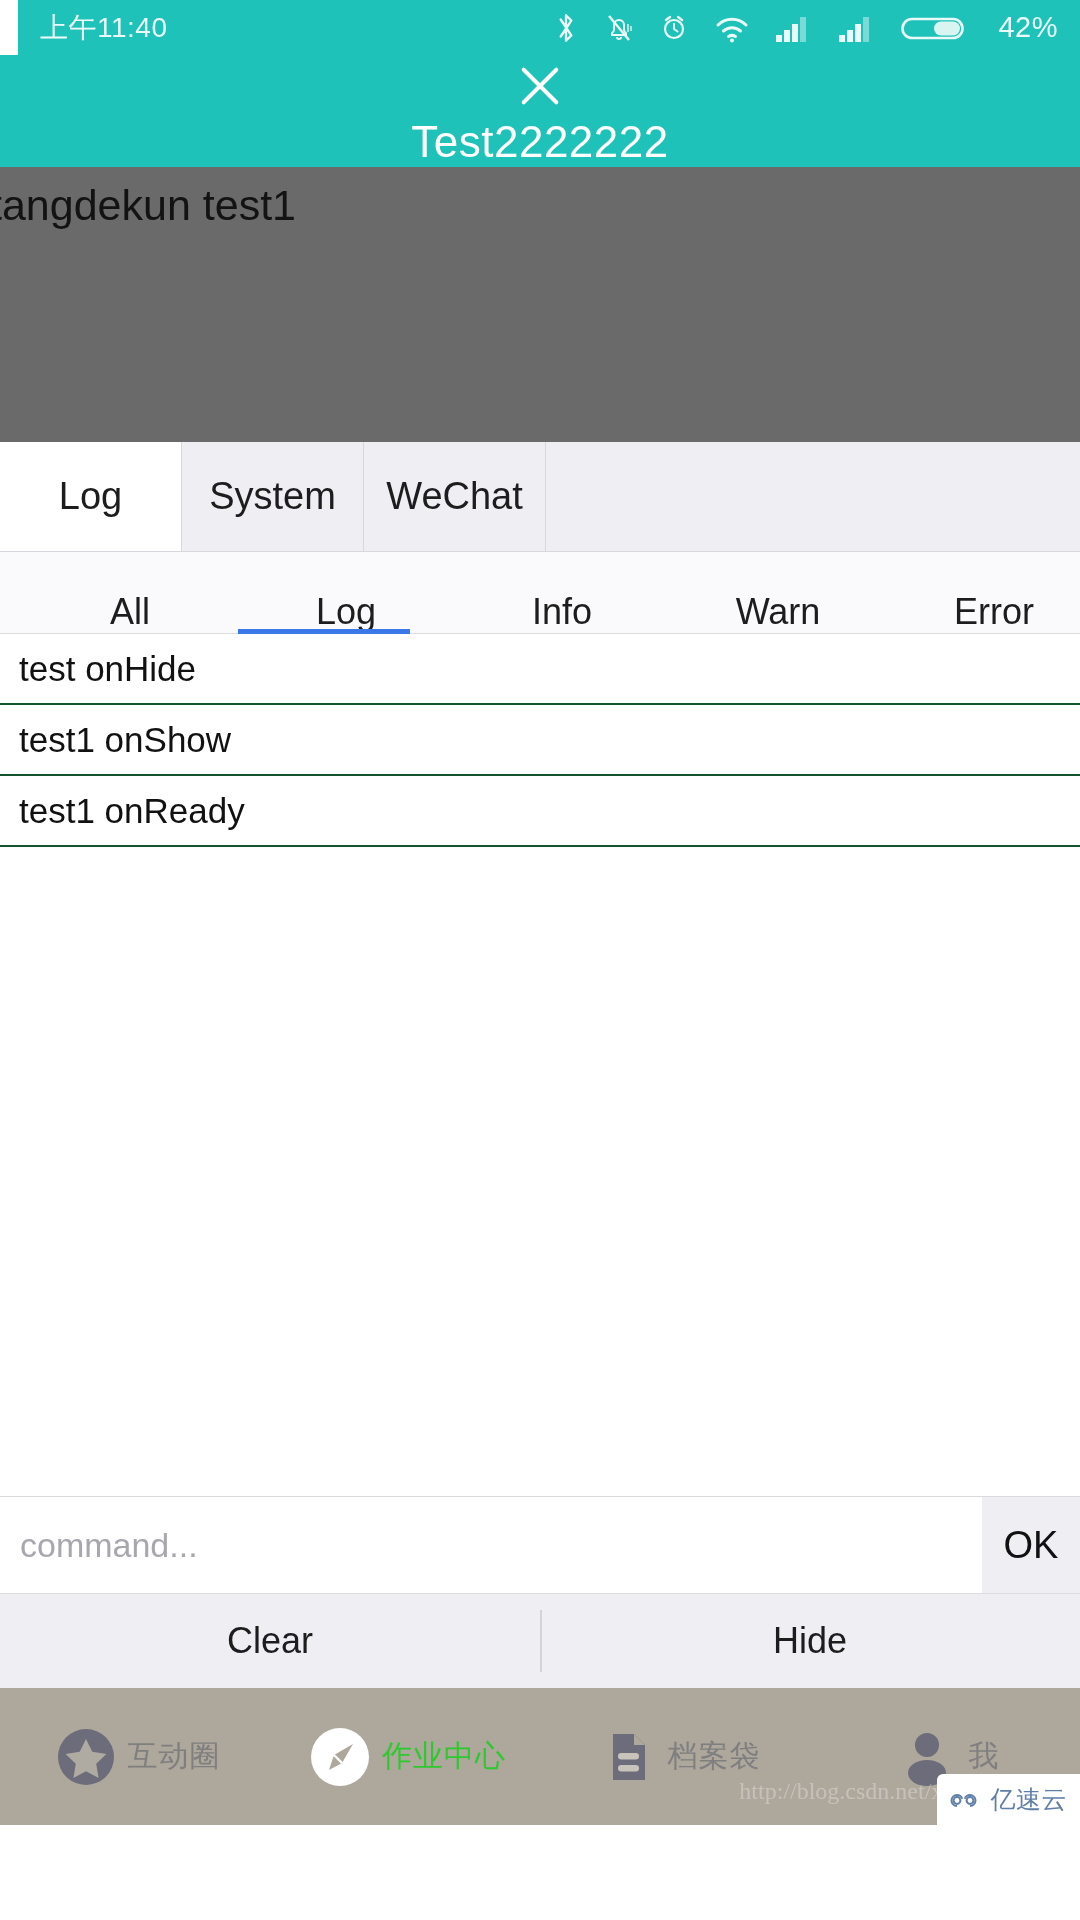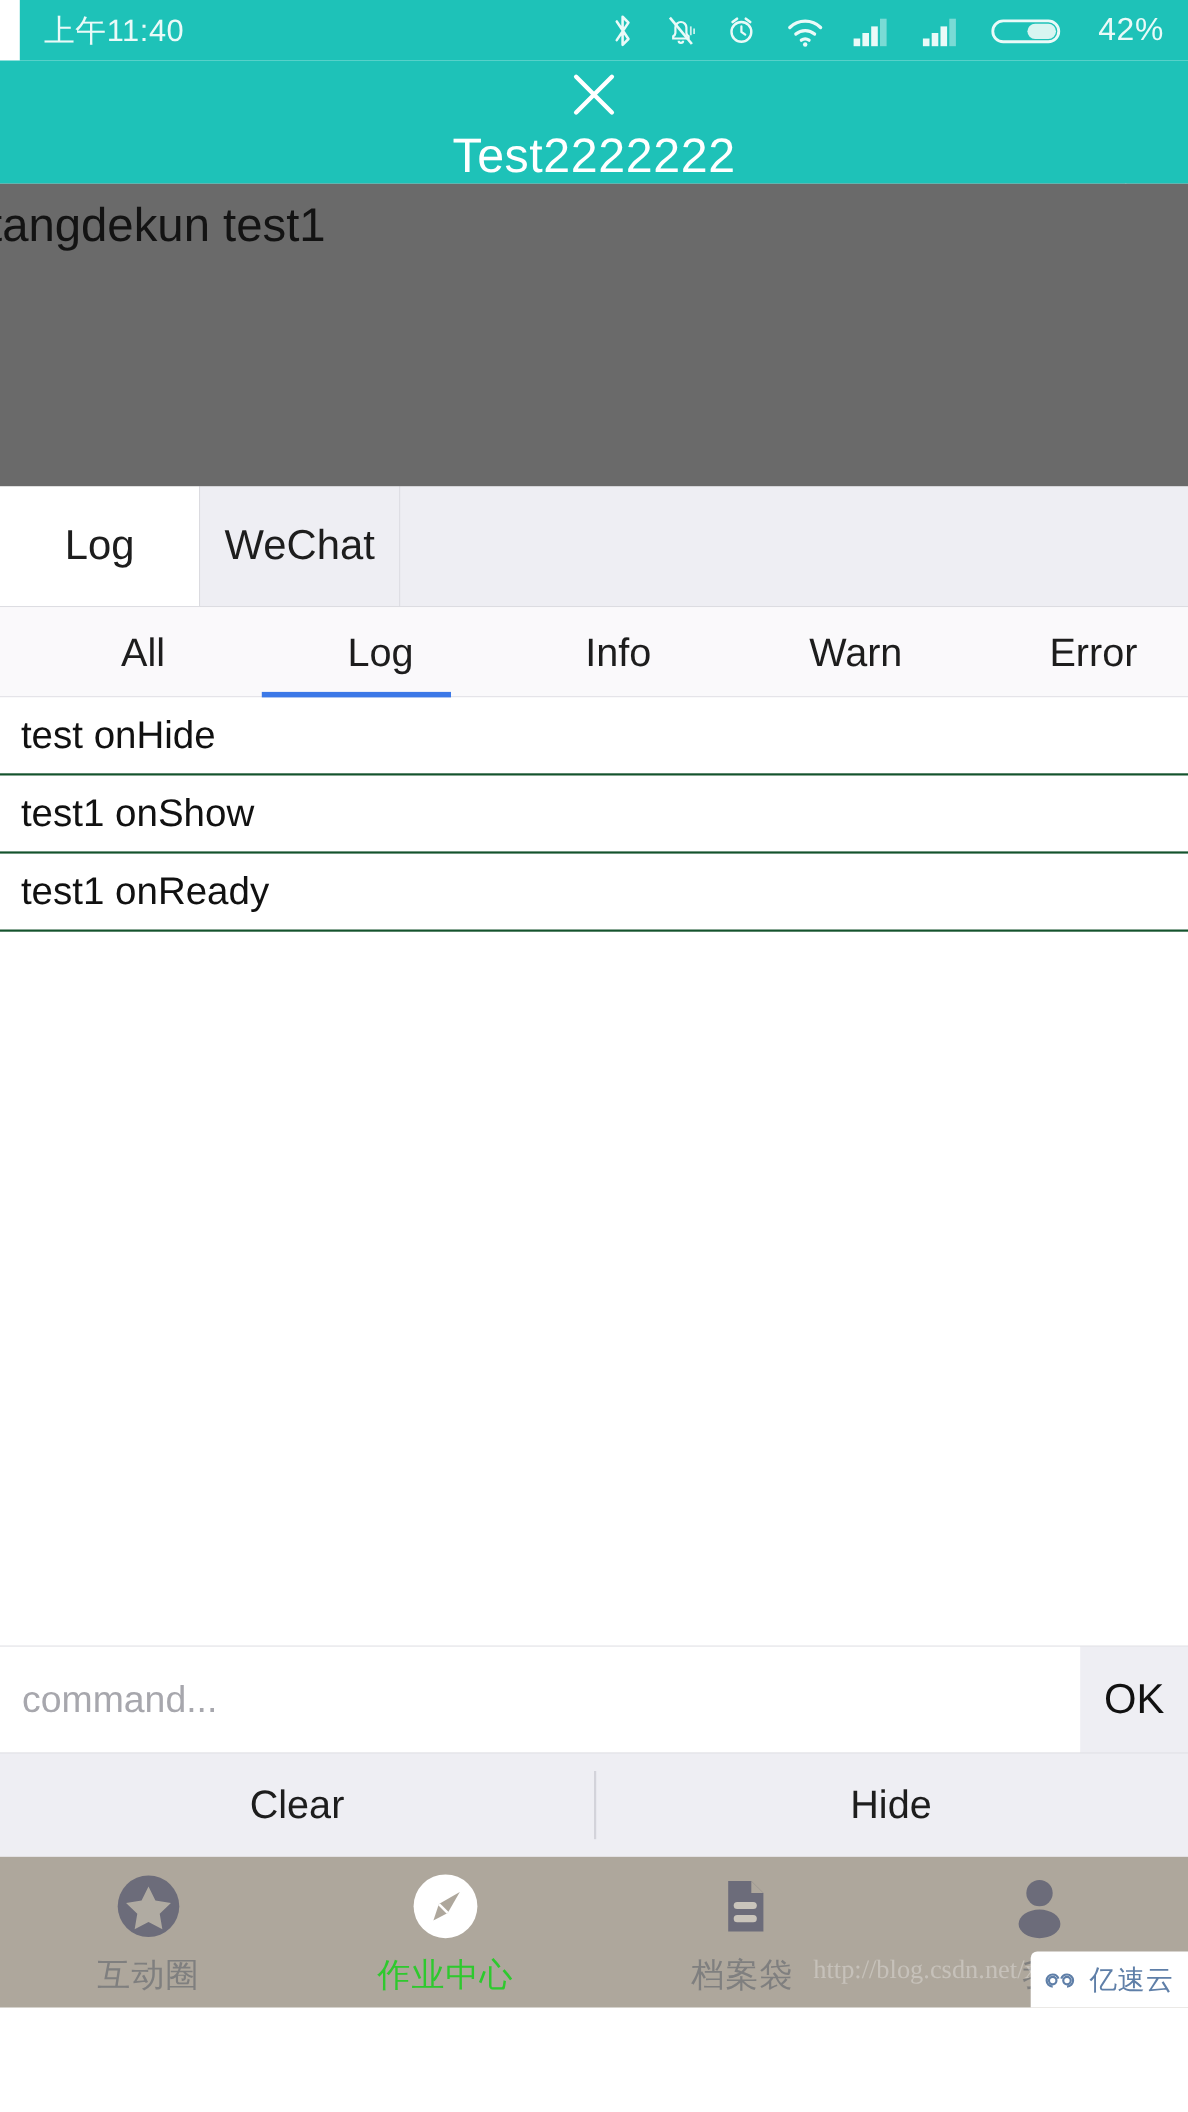--- a/index.html
+++ b/index.html
@@ -53,21 +53,21 @@
     display:flex; align-items:center; justify-content:center;
     font-size:38px; color:#1d1d1d; background:#eeeef3;
     border-right:1px solid #d7d7dd; width:182px; flex:0 0 auto;
   }
   .ptab.active { background:#ffffff; border-right:1px solid #d7d7dd; }
   .ptab-filler { flex:1 1 auto; background:#eeeef3; }
 
   
   .filters { display:flex; height:82px; background:#faf9fb; border-bottom:1px solid #dcdce1; }
   .filter {
-    flex:1 1 0; display:flex; align-items:center; justify-content:center;
+    flex:1 1 0; display:flex; align-items:flex-end; justify-content:center;
     font-size:36px; color:#1d1d1d; position:relative;padding-left:44px;
   }
   .filter.active::after {
     content:""; position:absolute; left:50%; transform:translateX(-50%);
     bottom:-1px; width:172px; height:5px; background:#3b78e7;
   }
 
   
   .loglist { background:#ffffff; height:862px; overflow:hidden; }
   .logrow {
@@ -97,21 +97,21 @@
   .action + .action::before {
     content:""; position:absolute; left:0; top:16px; bottom:16px; width:2px; background:#d3d3da;
   }
 
   
   .bottomnav {
     display:flex; height:137px; background:#aea79c;
     align-items:center; position:relative;
   }
   .navitem {
-    flex:1 1 0; display:flex; flex-direction:column; align-items:center; justify-content:center; gap:6px;
+    flex:1 1 0; display:flex; flex-direction:row; align-items:center; justify-content:center; gap:6px;
   }
   .navicon { width:72px; height:72px; display:flex; align-items:center; justify-content:center; }
   .navlabel { font-size:30px; color:#7f7f7f; letter-spacing:1px; }
   .navitem.active .navlabel { color:#2ec92e; }
 
   
   .watermark {
     position:absolute; right:0px; bottom:0px;
     background:#ffffff; border-radius:6px 0 0 0;
     display:flex; align-items:center; gap:7px;
@@ -198,20 +198,23 @@
     </div>
   </div>
 
   <div class="webview">
     <div class="webview-text">tangdekun test1</div>
   </div>
 
   <div class="panel-tabs">
     <div class="ptab active">
       <span>Log</span>
+    </div>
+    <div class="ptab">
+      <span>System</span>
     </div>
     <div class="ptab">
       <span>WeChat</span>
     </div>
     <div class="ptab-filler"></div>
   </div>
 
   <div class="filters">
     <div class="filter">
       <span>All</span>

